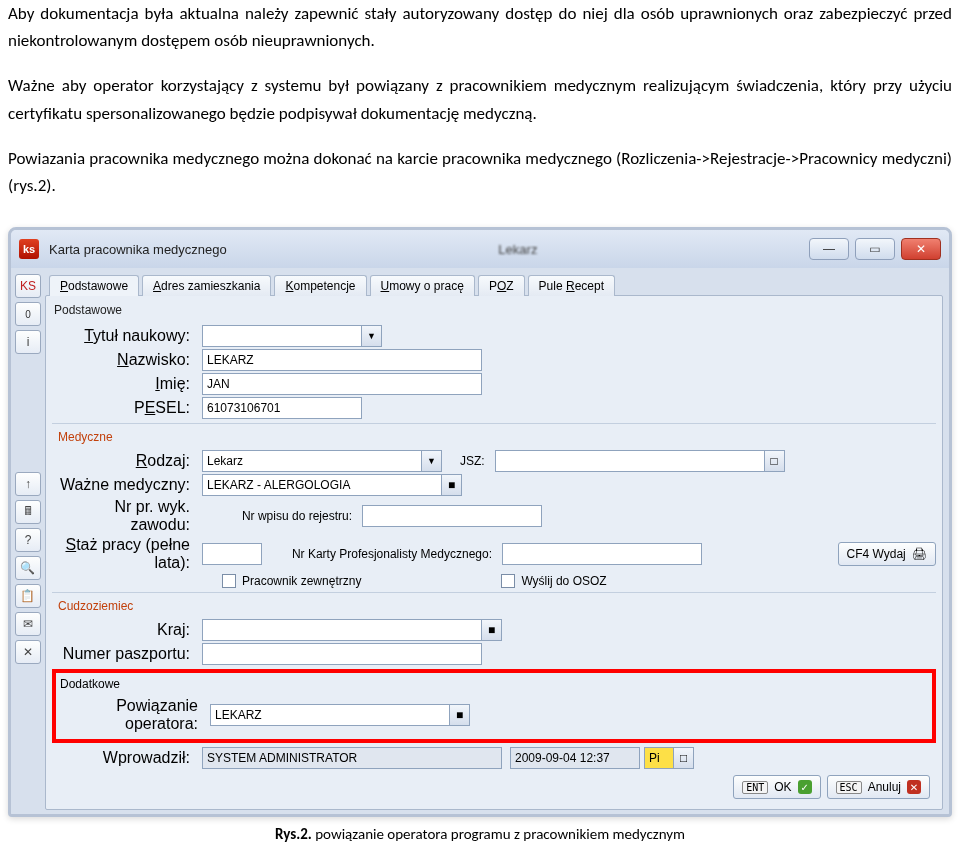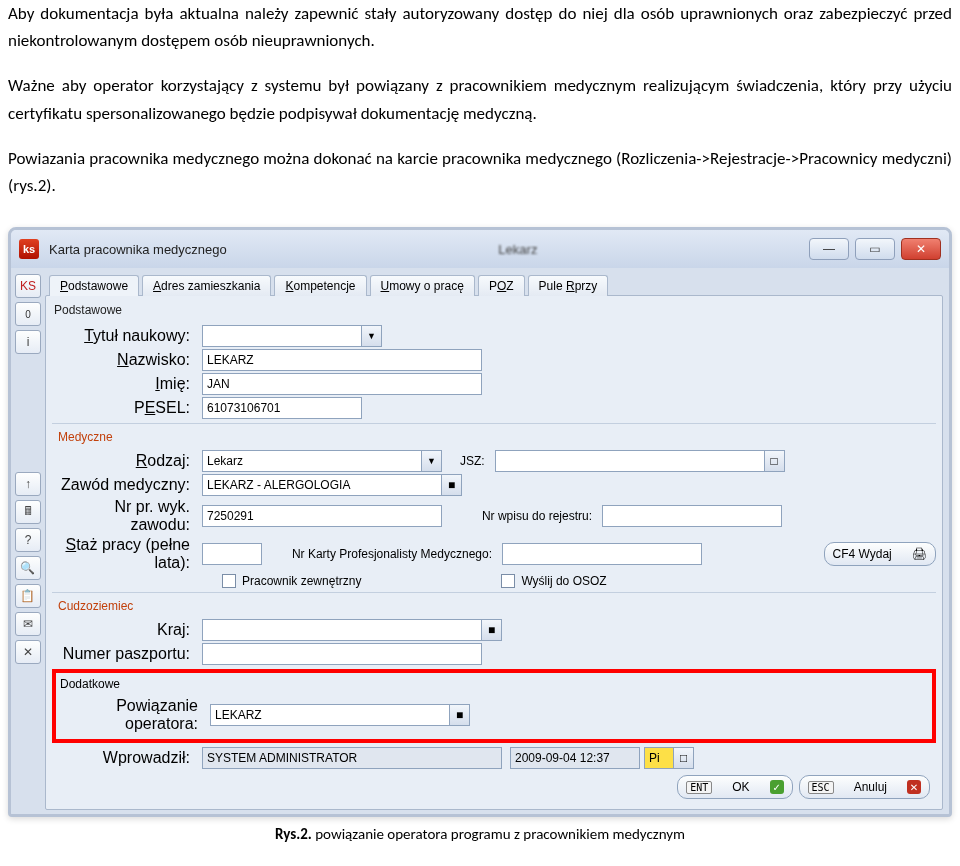--- a/index.html
+++ b/index.html
@@ -37,21 +37,21 @@
   .inp-md { width:280px; }
   .dd { display:flex; }
   .dd .arrow { width:20px; border:1px solid #8fa3bd; border-left:none; background:linear-gradient(#f2f6fb,#d5deec); display:flex; align-items:center; justify-content:center; font-size:9px; }
   .lbl2 { padding: 0 10px 0 18px; text-align:right; }
   .checkbox { width:14px; height:14px; border:1px solid #7a8da7; background:#fff; margin-right:6px; }
   .section-hdr { font-size:12px; color:#c2410c; padding:6px 0 4px 6px; border-top:1px solid #c3cfdf; margin-top:4px; }
   
   .highlight-red { border:4px solid #ff0000; padding:4px; margin:4px 0; }
   
   .footer-row { display:flex; justify-content:flex-end; gap:6px; padding:4px 6px; }
-  .fbtn { height:24px; border:1px solid #8fa3bd; background:linear-gradient(#fdfefe,#e1e8f3); border-radius:10px; padding:0 8px; display:flex; align-items:center; gap:20px; font-size:12px; }
+  .fbtn { height:24px; border:1px solid #8fa3bd; background:linear-gradient(#fdfefe,#e1e8f3); border-radius:3px; padding:0 8px; display:flex; align-items:center; gap:6px; font-size:12px; }
   .fbtn .ok { width:14px; height:14px; background:#4aa030; border-radius:3px; display:flex; align-items:center; justify-content:center; color:#fff; font-size:10px; }
   .fbtn .cancel { width:14px; height:14px; background:#c03020; border-radius:3px; display:flex; align-items:center; justify-content:center; color:#fff; font-size:10px; }
   .kbd { font-family: monospace; border:1px solid #888; background:#f4f4f4; padding:0 3px; border-radius:2px; font-size:10px; }
   
   .caption { text-align:center; font-family:Calibri,sans-serif; font-size:15px; margin-top:8px; }
   .caption b { font-weight:bold; }
 </style>
 </head>
 <body>
 
@@ -86,21 +86,21 @@
       <div class="sbtn gray">✉</div>
       <div class="sbtn gray">✕</div>
     </div>
     <div class="main">
       <div class="tabs">
         <div class="tab active"><span class="u">P</span><span>odstawowe</span></div>
         <div class="tab"><span class="u">A</span><span>dres zamieszkania</span></div>
         <div class="tab"><span class="u">K</span><span>ompetencje</span></div>
         <div class="tab"><span class="u">U</span><span>mowy o pracę</span></div>
         <div class="tab"><span>P</span><span class="u">O</span><span>Z</span></div>
-        <div class="tab"><span>Pule </span><span class="u">R</span><span>przy</span></div>
+        <div class="tab"><span>Pule </span><span class="u">R</span><span>ecept</span></div>
       </div>
       <div class="panel">
         <div class="group-title">Podstawowe</div>
         <div class="row">
           <div class="lbl"><span class="u">T</span>ytuł naukowy:</div>
           <div class="dd">
               <div class="input inp-sm"></div>
               <div class="arrow">▼</div>
             </div>
         </div>
@@ -122,27 +122,26 @@
           <div class="lbl"><span class="u">R</span>odzaj:</div>
           <div class="dd">
               <div class="input" style="width:220px">Lekarz</div>
               <div class="arrow">▼</div>
             </div>
           <div class="lbl2">JSZ:</div>
           <div class="input" style="width:270px"></div>
           <div class="arrow" style="border:1px solid #8fa3bd;border-left:none;width:20px;height:22px;display:flex;align-items:center;justify-content:center;background:linear-gradient(#f2f6fb,#d5deec)">□</div>
         </div>
         <div class="row">
-          <div class="lbl">Zawód medyczny:</div>
+          <div class="lbl">Ważne medyczny:</div>
           <div class="input" style="width:240px">LEKARZ - ALERGOLOGIA</div>
           <div class="arrow" style="border:1px solid #8fa3bd;border-left:none;width:20px;height:22px;display:flex;align-items:center;justify-content:center;background:linear-gradient(#f2f6fb,#d5deec)">■</div>
         </div>
         <div class="row">
           <div class="lbl">Nr pr. wyk. zawodu:</div>
-          <div class="input" style="width:240px">7250291</div>
           <div class="lbl2" style="width:160px">Nr wpisu do rejestru:</div>
           <div class="input" style="width:180px"></div>
         </div>
         <div class="row">
           <div class="lbl"><span class="u">S</span>taż pracy (pełne lata):</div>
           <div class="input" style="width:60px"></div>
           <div class="lbl2" style="width:240px">Nr Karty Profesjonalisty Medycznego:</div>
           <div class="input" style="width:200px"></div>
           <div style="flex:1"></div>
           <div class="fbtn">

